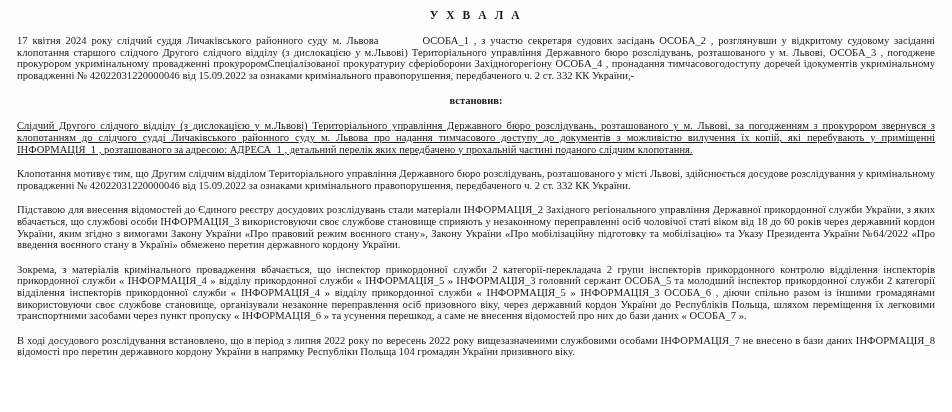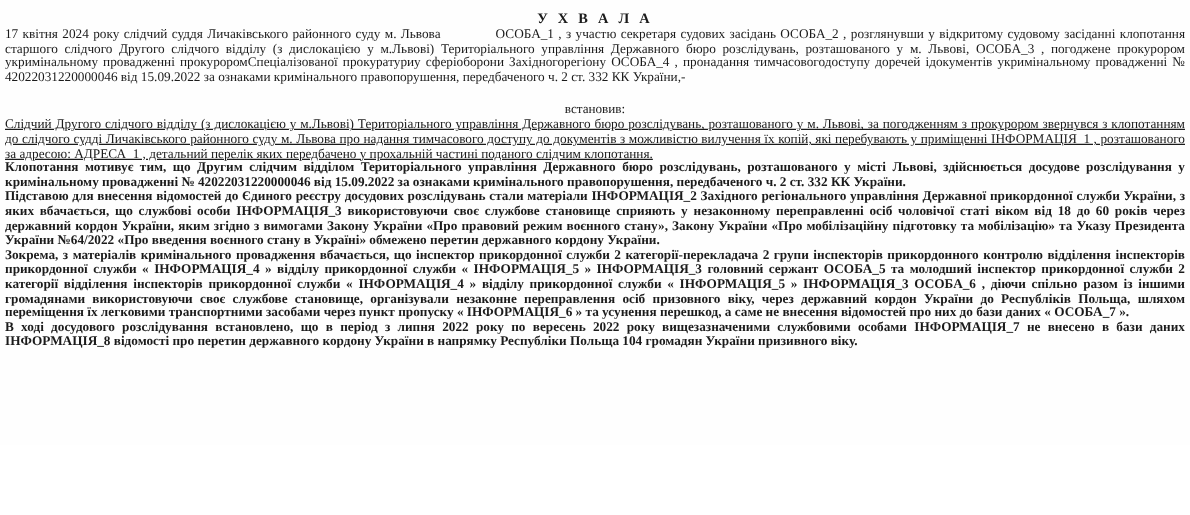--- a/index.html
+++ b/index.html
@@ -33,36 +33,36 @@
   }
   .doc-subtitle {
     text-align: center;
     font-weight: bold;
     font-size: 11.5px;
     margin: 14px 0 0 0;
     line-height: 14px;
   }
   .section-heading {
     text-align: center;
-    font-weight: normal;
+    font-weight: bold;
     font-size: 10.5px;
     margin: 13px 0 0 0;
     line-height: 13px;
   }
   p.body-par {
     text-align: justify;
     text-justify: inter-word;
     font-size: 10.6px;
     line-height: 11.6px;
-    margin: 0;
+    margin: 13px;
     padding: 0;
     hyphens: none;
   }
   .par-gap-lg { margin-top: 13px; text-decoration: underline; }
-  .par-gap-md { margin-top: 12px; font-weight: bold; }
+  .par-gap-md { margin-top: 12px; }
   .first-par {
     margin-top: 15px;
   }
   .gap-inline {
     display: inline-block;
     width: 44px;
   }
   .no-justify-last > :last-child { text-align: left; }
 </style>
 </head>

